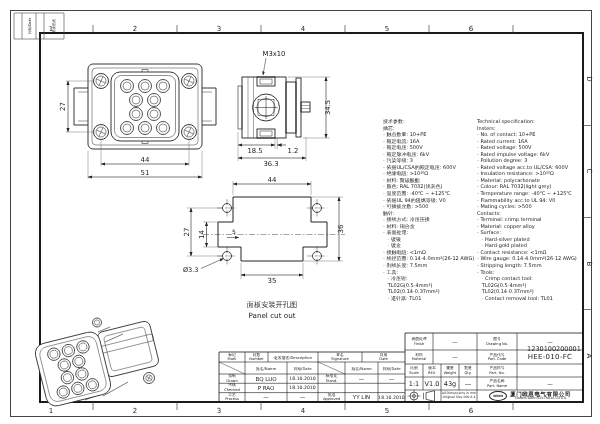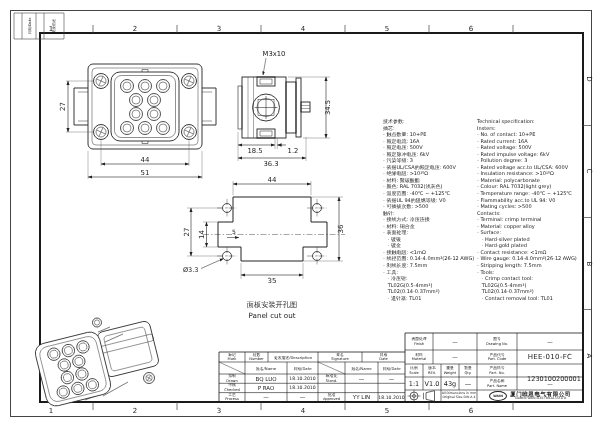--- a/index.html
+++ b/index.html
@@ -392,21 +392,21 @@
       <span class="en">Weight</span>
     </div>
 <div class="cell lbl" style="left:459px;top:364px;width:18px;height:13px">
       <span class="cn">数量</span>
       <span class="en">Qty.</span>
     </div>
 <div class="cell lbl" style="left:477px;top:364px;width:40px;height:13px">
       <span class="cn">产品料号</span>
       <span class="en">Part. No.</span>
     </div>
-<div class="cell num" style="left:517px;top:372px;width:74px;height:13px">
+<div class="cell num" style="left:517px;top:342px;width:74px;height:13px">
       <span>1230100200001</span>
     </div>
 
 <div class="cell num" style="left:405px;top:377px;width:18px;height:13px">
       <span>1:1</span>
     </div>
 <div class="cell num" style="left:423px;top:377px;width:18px;height:13px">
       <span>V1.0</span>
     </div>
 <div class="cell num" style="left:441px;top:377px;width:18px;height:13px">

